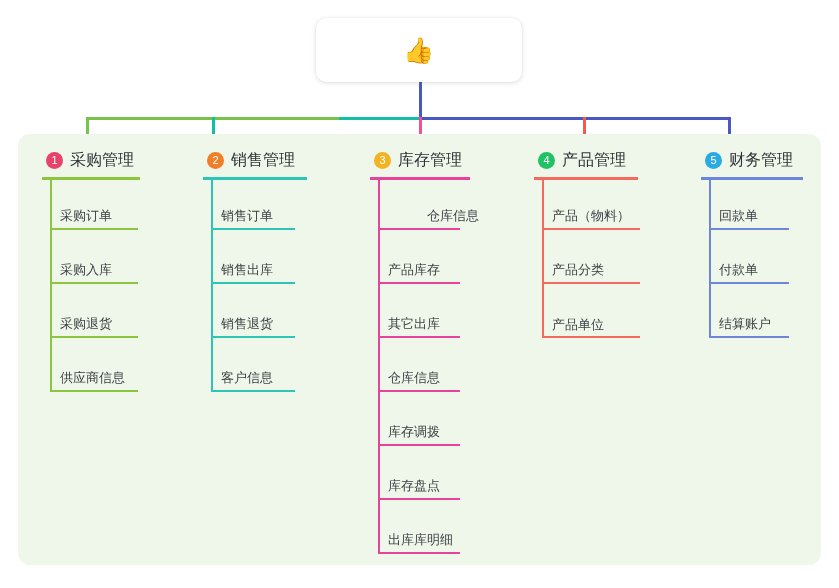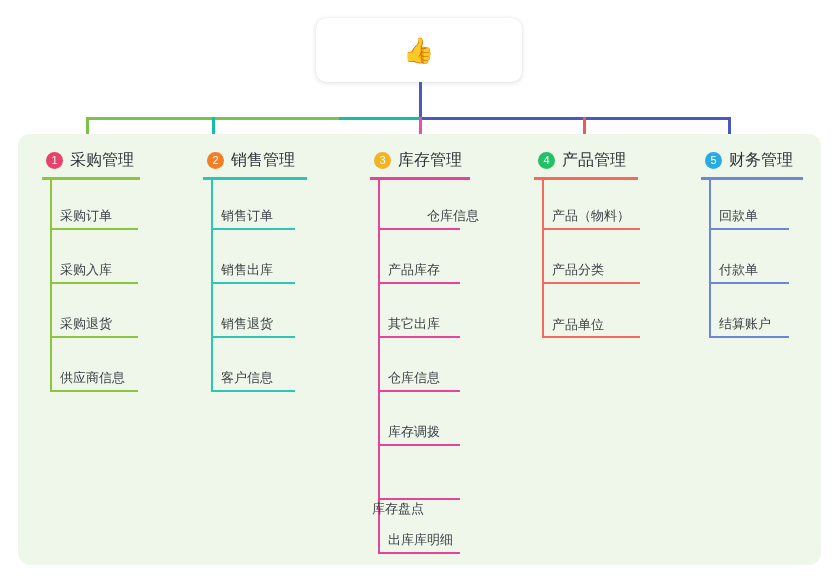--- a/index.html
+++ b/index.html
@@ -121,21 +121,21 @@
       <div class="leaf-text" style="left: 388px; top: 207px; margin-left: 39px;">仓库信息</div>
       <div class="leaf-rule" style="left: 378px; top: 282px; width: 82px; background: rgb(230, 67, 155);"></div>
       <div class="leaf-text" style="left: 388px; top: 261px;">产品库存</div>
       <div class="leaf-rule" style="left: 378px; top: 336px; width: 82px; background: rgb(230, 67, 155);"></div>
       <div class="leaf-text" style="left: 388px; top: 315px;">其它出库</div>
       <div class="leaf-rule" style="left: 378px; top: 390px; width: 82px; background: rgb(230, 67, 155);"></div>
       <div class="leaf-text" style="left: 388px; top: 369px;">仓库信息</div>
       <div class="leaf-rule" style="left: 378px; top: 444px; width: 82px; background: rgb(230, 67, 155);"></div>
       <div class="leaf-text" style="left: 388px; top: 423px;">库存调拨</div>
       <div class="leaf-rule" style="left: 378px; top: 498px; width: 82px; background: rgb(230, 67, 155);"></div>
-      <div class="leaf-text" style="left: 372px; top: 477px; margin-top: 23px;">库存盘点</div>
+      <div class="leaf-text" style="left: 388px; top: 477px;">库存盘点</div>
       <div class="leaf-rule" style="left: 378px; top: 552px; width: 82px; background: rgb(230, 67, 155);"></div>
       <div class="leaf-text" style="left: 388px; top: 531px;">出库库明细</div>
       <div class="col-head" style="left: 538px; top: 150px;">
         <span class="badge" style="background: rgb(35, 193, 101);">4</span>
         <span class="head-text">产品管理</span>
       </div>
       <div class="head-rule" style="left: 534px; top: 177px; width: 104px; background: rgb(245, 105, 95);"></div>
       <div class="spine" style="left: 542px; top: 177px; height: 161px; background: rgb(245, 105, 95);"></div>
       <div class="leaf-rule" style="left: 542px; top: 228px; width: 98px; background: rgb(245, 105, 95);"></div>
       <div class="leaf-text" style="left: 552px; top: 207px;">产品（物料）</div>

